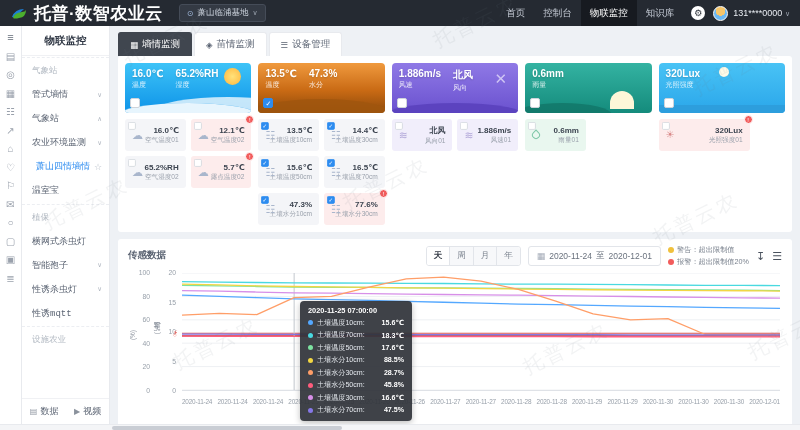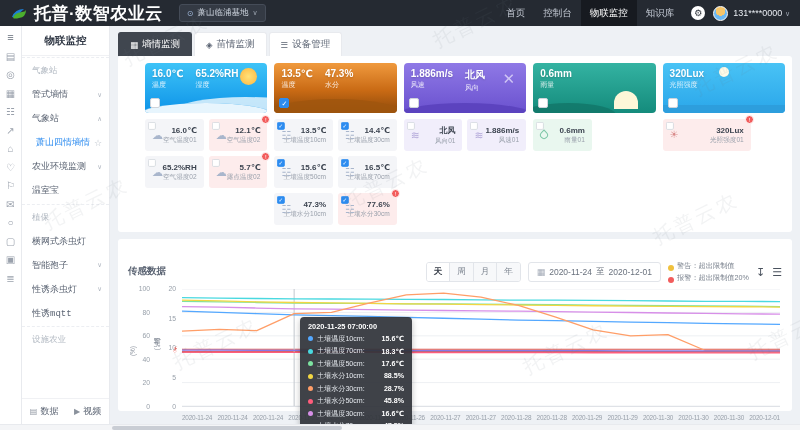--- a/index.html
+++ b/index.html
@@ -45,21 +45,21 @@
 
   
   main{flex:1;padding:6px 8px 0;overflow:hidden;position:relative;}
   #tabs{display:flex;gap:2px;}
   .tab{display:flex;gap:4px;align-items:center;background:#fff;color:#5a6372;font-size:9.5px;
        padding:5px 11px;border-radius:3px 3px 0 0;border:1px solid #e8eaee;border-bottom:none;cursor:pointer;}
   .tab.active{background:#40464f;color:#fff;border-color:#40464f;}
   .tab .ticn{font-size:8.5px;}
   .panel{background:#fff;border-radius:3px;}
   .cards-panel{padding:7px;}
-  #cards{display:grid;grid-template-columns:repeat(5,1fr);gap:7px;margin-left:20px;}
+  #cards{display:grid;grid-template-columns:repeat(5,1fr);gap:7px;}
 
   .card{position:relative;height:50px;border-radius:4px;overflow:hidden;color:#fff;padding:5px 7px;cursor:pointer;}
   .readings{display:flex;gap:12px;position:relative;z-index:2;}
   .rv{font-size:10px;font-weight:bold;text-shadow:0 1px 2px rgba(0,0,0,.18);white-space:nowrap;}
   .rl{font-size:7px;opacity:.85;margin-top:1px;}
   .cb{width:10px;height:10px;border:1px solid #cfd4db;background:#fff;border-radius:2px;display:inline-flex;
       align-items:center;justify-content:center;cursor:pointer;flex:none;}
   .cb.checked{background:#2d8cf0;border-color:#2d8cf0;}
   .cb.checked::after{content:"✓";font-size:7px;color:#fff;line-height:1;}
   .card .cb{position:absolute;left:5px;bottom:5px;z-index:3;}
@@ -96,33 +96,33 @@
   .tile .tl{font-size:6.6px;color:#9aa1ac;text-align:right;margin-top:1px;white-space:nowrap;}
   .tile .cb{position:absolute;left:3px;top:3px;transform:scale(.78);transform-origin:top left;}
   .tile.pink{background:#fdecec;}
   .tile.lavender{background:#f1eefb;}
   .tile.green{background:#e9f7ef;}
   .tile.wide{grid-column:1 / span 2;width:72%;}
   .badge{position:absolute;right:-3px;top:-4px;width:9px;height:9px;border-radius:50%;background:#f25c5c;color:#fff;
          font-size:6px;display:flex;align-items:center;justify-content:center;border:1px solid #fff;z-index:2;}
 
   
-  .chart-panel{margin-top:7px;padding:22px 10px 2px;position:relative;height:172px;}
+  .chart-panel{margin-top:7px;padding:6px 10px 2px;position:relative;height:192px;}
   .chart-head{display:flex;align-items:flex-start;}
   .chart-title{font-size:9.5px;color:#5a6372;font-weight:bold;margin-top:4px;}
   .chart-controls{margin-left:auto;display:flex;align-items:center;gap:7px;}
   .range-group{display:flex;border:1px solid #e2e5ea;border-radius:3px;overflow:hidden;}
   .range-btn{font-size:8.5px;color:#7a828e;padding:3px 7px;background:#f7f8fa;border-right:1px solid #e2e5ea;cursor:pointer;}
   .range-btn:last-child{border-right:none;}
   .range-btn.active{background:#fff;color:#343b46;font-weight:bold;}
   .datebox{display:flex;gap:4px;align-items:center;border:1px solid #e2e5ea;border-radius:3px;
            padding:3px 8px;font-size:8.5px;color:#6a727e;cursor:pointer;white-space:nowrap;}
   .cal-icon{color:#a5acb8;font-size:9px;}
   .legend{display:flex;flex-direction:column;gap:2px;}
-  .leg-row{display:flex;align-items:flex-end;gap:3px;font-size:7.2px;color:#7a828e;white-space:nowrap;}
+  .leg-row{display:flex;align-items:center;gap:3px;font-size:7.2px;color:#7a828e;white-space:nowrap;}
   .leg-dot{width:6px;height:6px;border-radius:50%;flex:none;}
   .icon-btn{font-size:11px;color:#4a525e;cursor:pointer;line-height:1;}
 
   .chart-body{position:relative;height:134px;margin-top:4px;}
   .axis-name{position:absolute;writing-mode:vertical-rl;transform:rotate(180deg);font-size:6.5px;color:#8a919c;}
   .ticks{position:absolute;top:2px;bottom:14px;}
   .ticks span{position:absolute;right:0;font-size:6.8px;color:#98a0aa;transform:translateY(-50%);line-height:1;}
   .plot{position:absolute;left:54px;right:2px;top:2px;bottom:14px;border-bottom:1px solid #dfe2e7;}
   .plot svg{position:absolute;inset:0;width:100%;height:100%;}
   .xlabels{position:absolute;left:54px;right:2px;bottom:0;height:11px;display:flex;justify-content:space-between;align-items:flex-end;}
@@ -200,27 +200,27 @@
             <span class="lbl">气象站</span>
           </div>
           <div class="side-item group">
             <span class="lbl">管式墒情</span>
             <span class="chev">∨</span>
           </div>
           <div class="side-item group">
             <span class="lbl">气象站</span>
             <span class="chev">∧</span>
           </div>
+          <div class="side-item group">
+            <span class="lbl">农业环境监测</span>
+            <span class="chev">∨</span>
+          </div>
           <div class="side-item leaf active">
             <span class="lbl">萧山四情墒情</span>
             <span class="star">☆</span>
-          </div>
-          <div class="side-item group">
-            <span class="lbl">农业环境监测</span>
-            <span class="chev">∨</span>
           </div>
           <div class="side-item group">
             <span class="lbl">温室宝</span>
           </div>
           <div class="side-item category">
             <span class="lbl">植保</span>
           </div>
           <div class="side-item group">
             <span class="lbl">横网式杀虫灯</span>
           </div>

